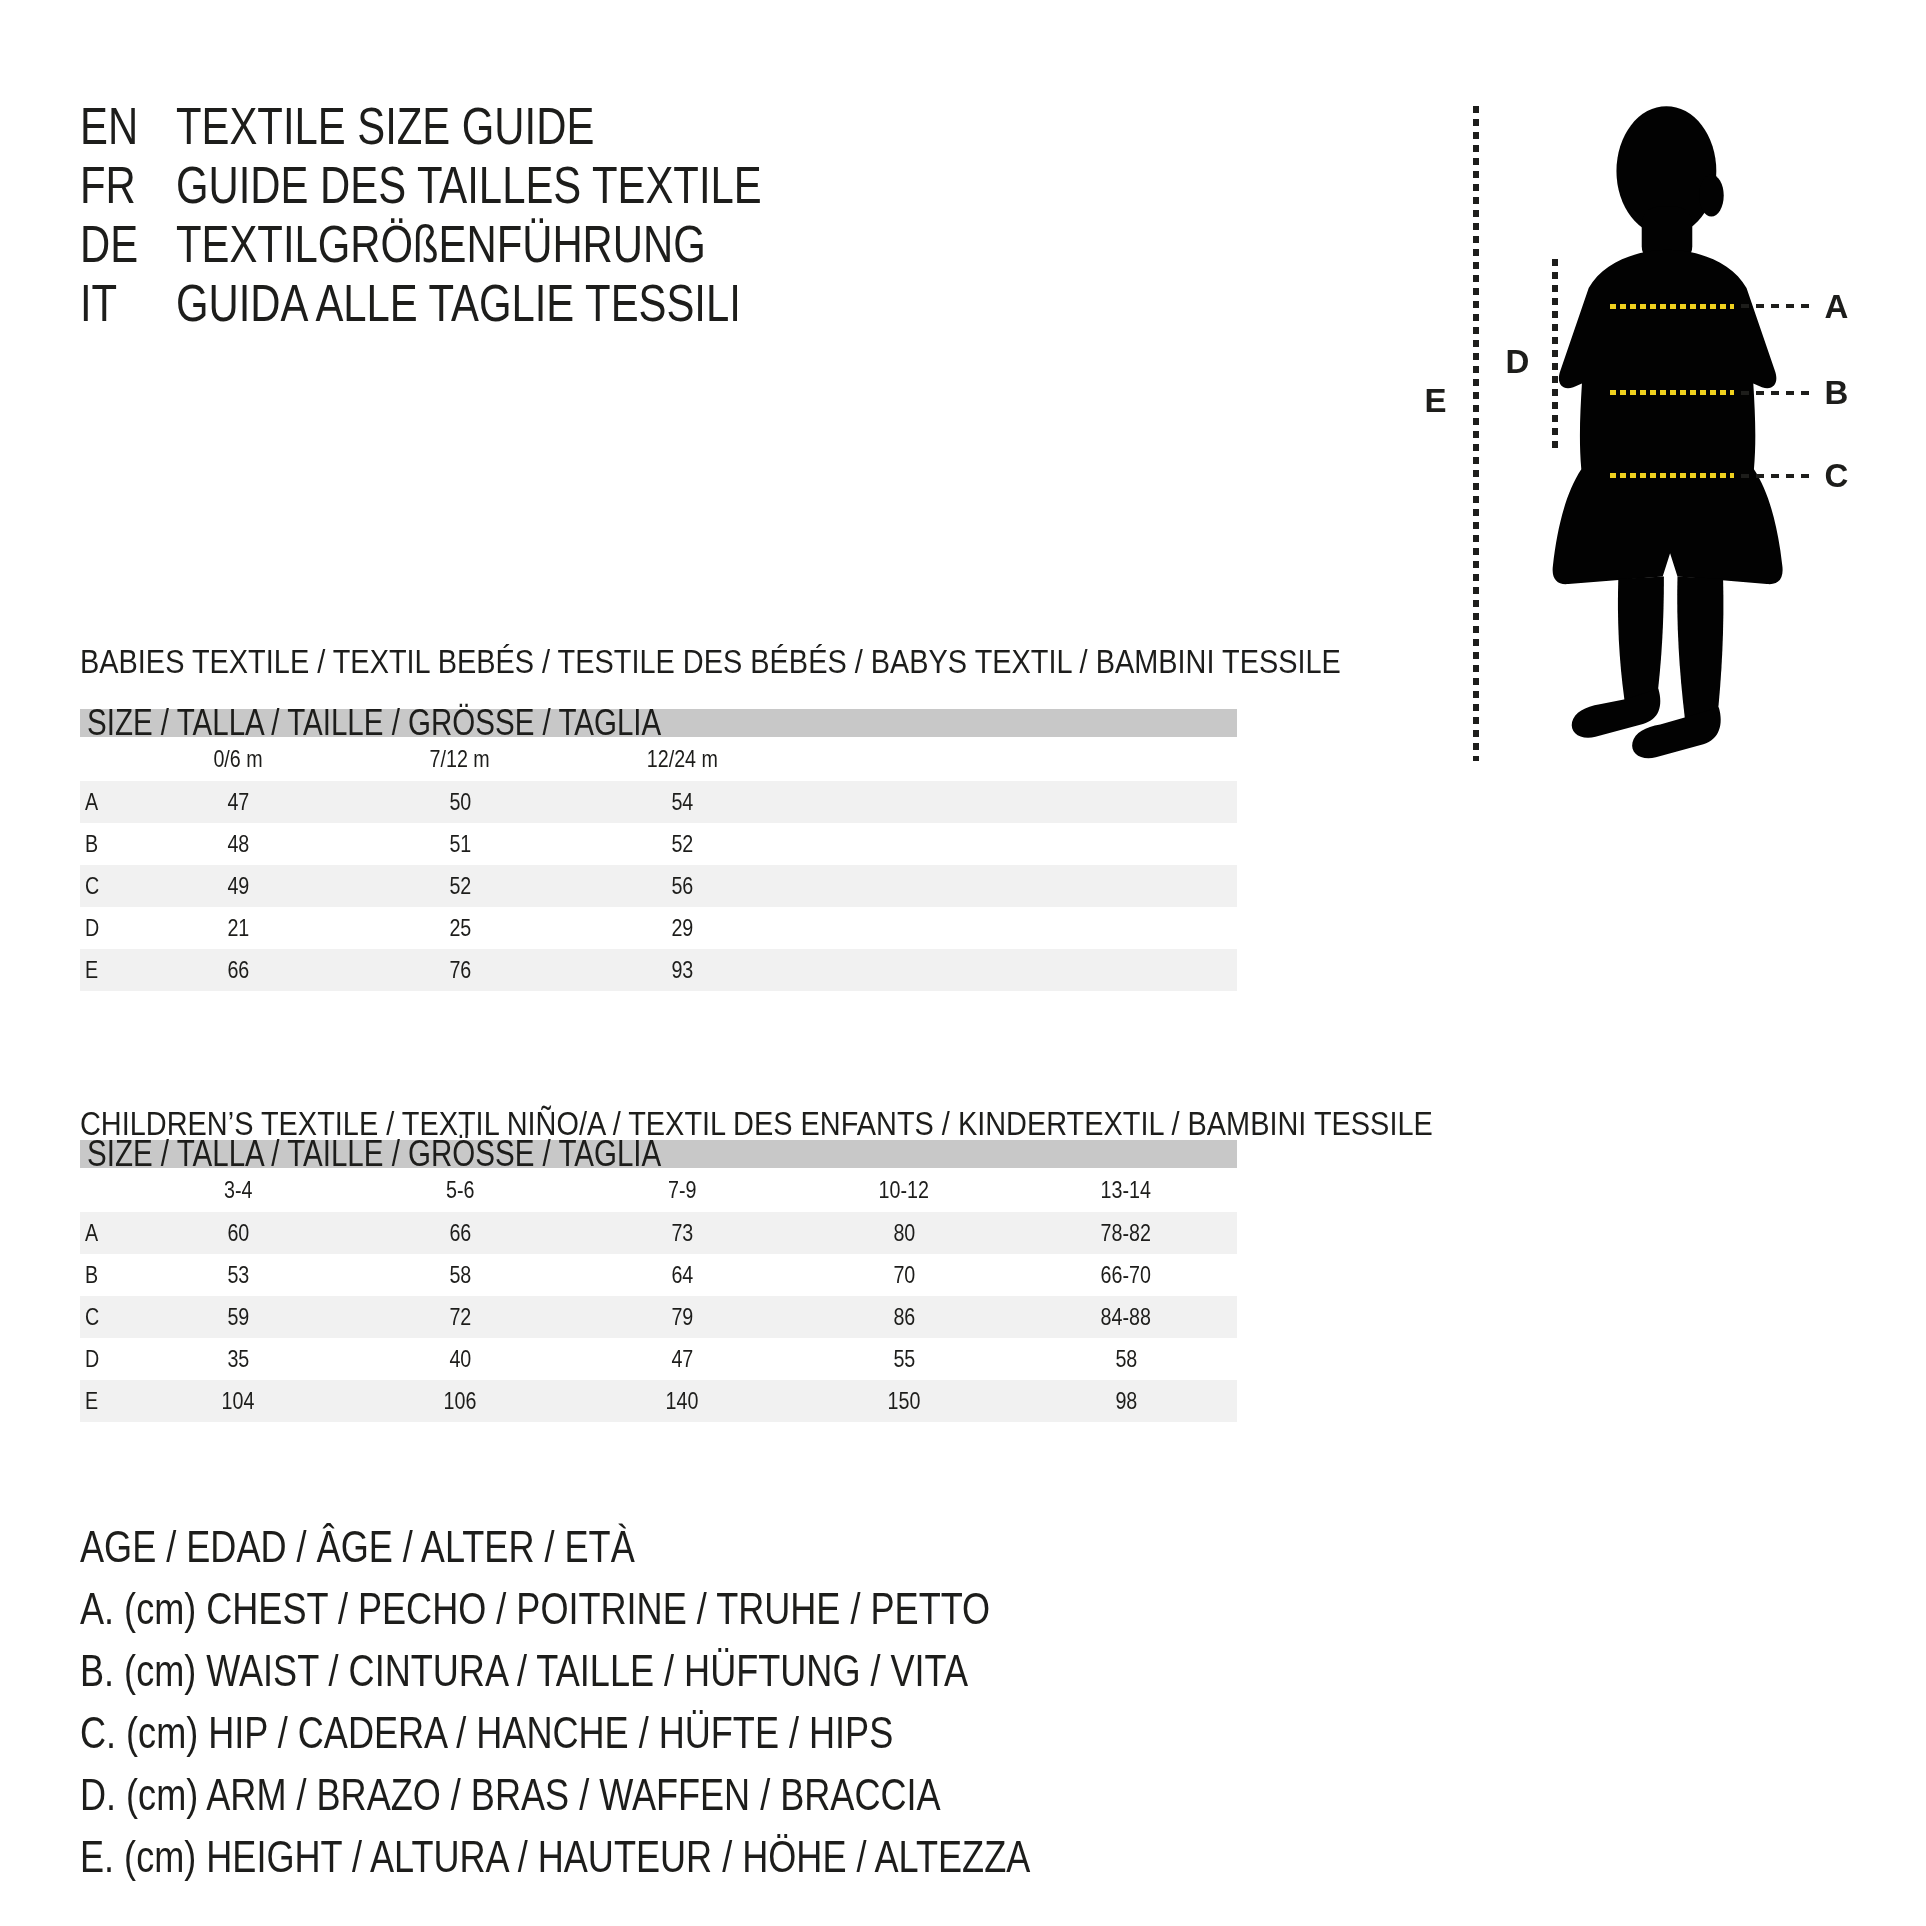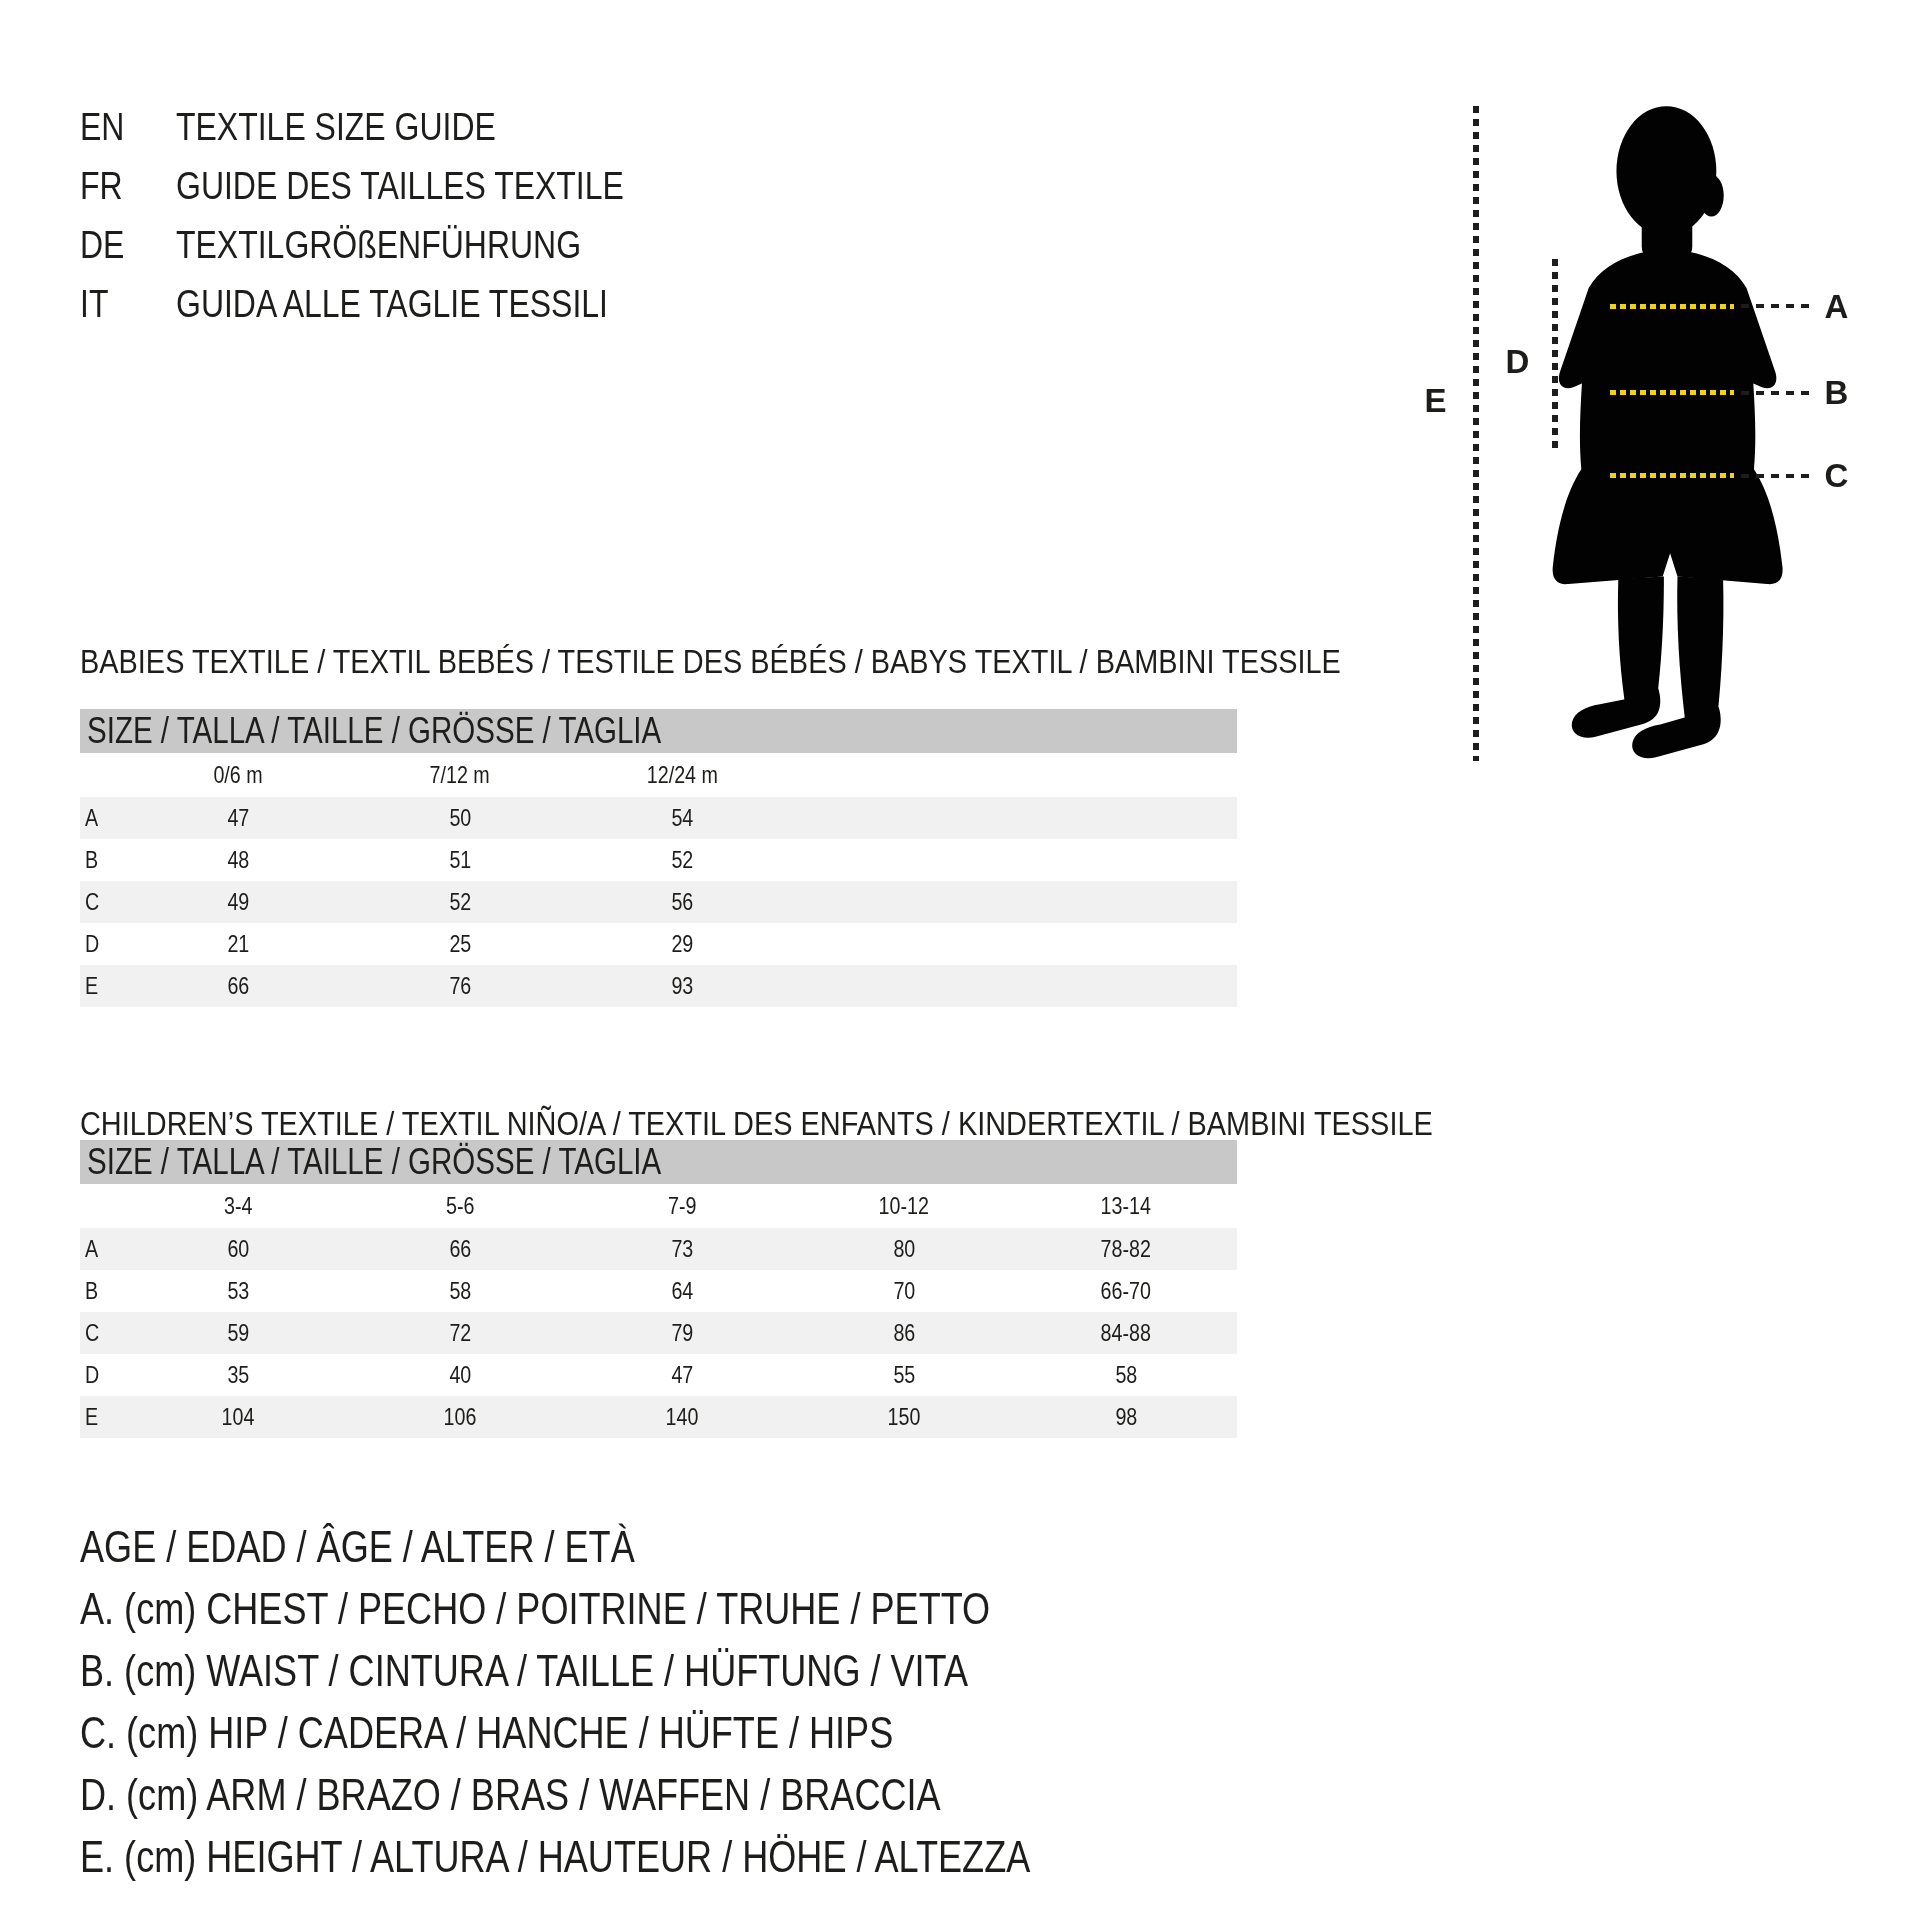--- a/index.html
+++ b/index.html
@@ -5,30 +5,30 @@
   html,body{margin:0;padding:0;background:#fff;}
   .canvas{
     position:relative;width:1926px;height:1926px;background:#ffffff;
     font-family:"Liberation Sans",sans-serif;color:#1d1d1b;overflow:hidden;
   }
   .cond{display:inline-block;transform:scaleX(.82);transform-origin:0 50%;white-space:nowrap;}
   .condc{transform-origin:50% 50%;}
 
   
   .lang-block{position:absolute;left:80px;top:97px;}
-  .lang-row{display:flex;height:59px;align-items:center;font-size:39px;}
+  .lang-row{display:flex;height:59px;align-items:center;font-size:51px;}
   .lang-code{width:96px;flex:0 0 96px;}
 
   
   .headline{position:absolute;left:80px;font-size:34px;line-height:38px;}
   .headline .cond{transform:scaleX(.85);}
 
   
   .stable{position:absolute;left:80px;width:1157px;}
-  .thead{height:44px;background:#c8c8c8;display:flex;align-items:center;
+  .thead{height:28px;background:#c8c8c8;display:flex;align-items:center;
          padding-left:7.4px;box-sizing:border-box;font-size:36px;}
   .trow{display:flex;height:42px;align-items:center;font-size:24px;}
   .trow.colhdr{height:44px;}
   .trow.odd{background:#f1f1f1;}
   .lcell{width:47px;flex:0 0 47px;padding-left:5px;box-sizing:border-box;}
   .cell{width:222px;flex:0 0 222px;display:flex;justify-content:center;align-items:center;text-align:center;}
 
   
   .legend-block{position:absolute;left:80px;top:1516px;}
   .legend-line{height:62px;display:flex;align-items:center;font-size:44px;}

